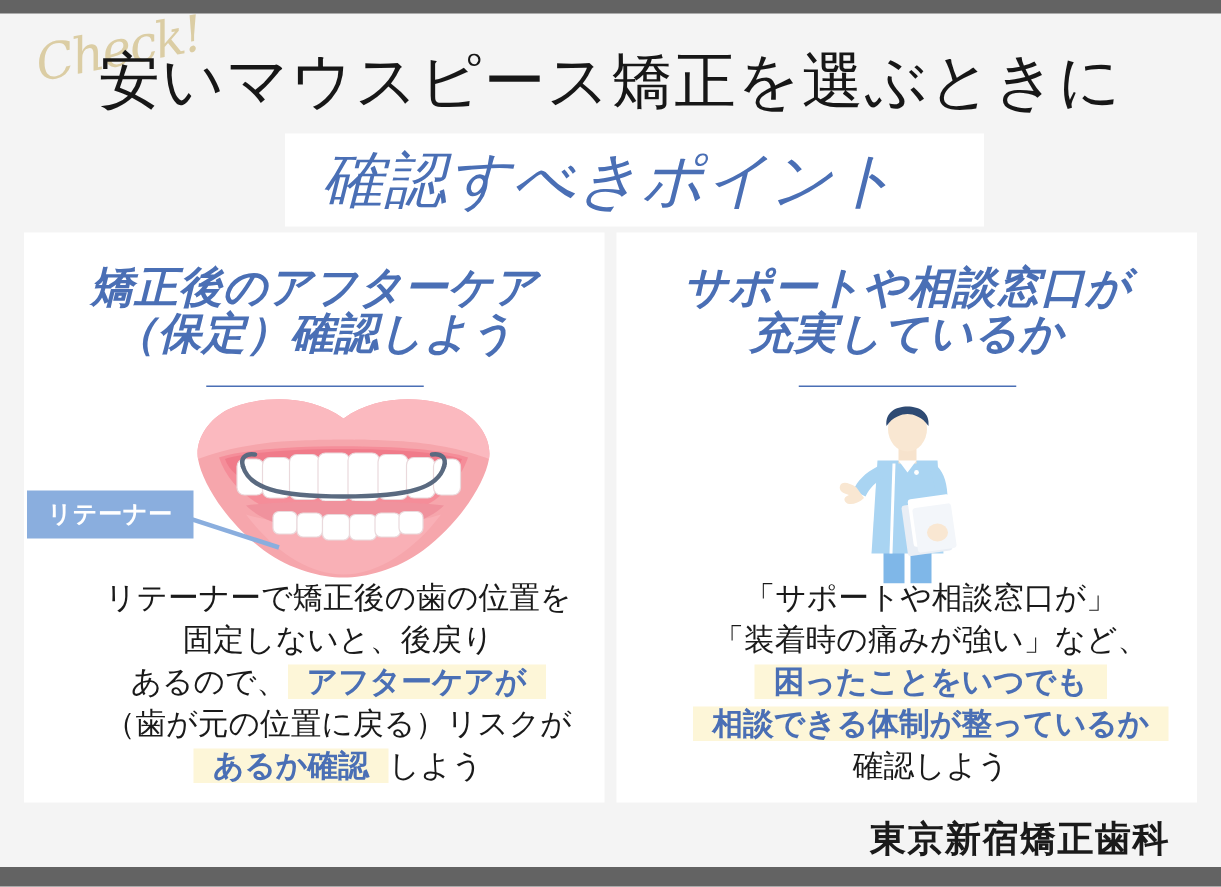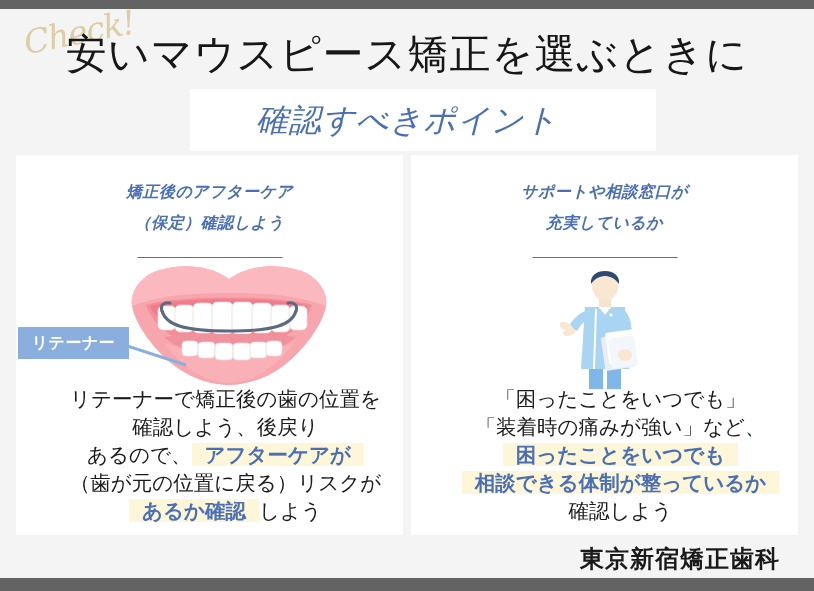--- a/index.html
+++ b/index.html
@@ -70,21 +70,21 @@
   }
   .title-sub {
     position: absolute;
     top: 80px;
     left: 0;
     width: 814px;
     height: 62px;
     line-height: 62px;
     text-align: center;
     font-family: "DejaVu Serif", "Liberation Serif", serif;
-    font-size: 32px;
+    font-size: 41px;
     font-weight: 400;
     font-style: italic;
     color: #4a6fb5;
     letter-spacing: 1px;
     white-space: nowrap;
   }
 
   
   .cards {
     position: absolute;
@@ -103,21 +103,21 @@
     box-sizing: border-box;
     overflow: hidden;
   }
   .card-heading {
     position: absolute;
     top: 21px;
     left: 0;
     width: 100%;
     text-align: center;
     font-family: "DejaVu Serif", "Liberation Serif", serif;
-    font-size: 16px;
+    font-size: 29px;
     font-weight: 700;
     font-style: italic;
     color: #4a6fb5;
     line-height: 31px;
     letter-spacing: 0.5px;
   }
   .card-divider {
     position: absolute;
     top: 102px;
     left: 50%;
@@ -297,21 +297,21 @@
           <path d="M38,50 C 42,64 60,70 105,70 C 150,70 168,64 172,50" fill="none" stroke="#5a6a80" stroke-width="3" stroke-linecap="round"></path>
 
           <path d="M38,50 C 36,44 40,41 46,42" fill="none" stroke="#5a6a80" stroke-width="3" stroke-linecap="round"></path>
           <path d="M172,50 C 174,44 170,41 164,42" fill="none" stroke="#5a6a80" stroke-width="3" stroke-linecap="round"></path>
         </svg>
       </div>
     </div>
 
     <div class="card-body">
       <span class="line"><span>リテーナーで矯正後の歯の位置を</span></span>
-      <span class="line"><span>確認しよう、後戻り</span></span>
+      <span class="line"><span>固定しないと、後戻り</span></span>
       <span class="line"><span>あるので、</span><span class="hl">アフターケアが</span></span>
       <span class="line"><span>（歯が元の位置に戻る）リスクが</span></span>
       <span class="line"><span class="hl">あるか確認</span><span>しよう</span></span>
     </div>
   </div>
 
   <div class="card">
     <div class="card-heading">
       <span>サポートや相談窓口が</span><br>
       <span>充実しているか</span>
@@ -350,21 +350,21 @@
 
           <path d="M58,38 L64,46 L70,38" fill="#ffffff"></path>
           <line x1="55" y1="40" x2="53" y2="100" stroke="#ffffff" stroke-width="2"></line>
 
           <circle cx="70" cy="46" r="1.6" fill="#ffffff"></circle>
         </svg>
       </div>
     </div>
 
     <div class="card-body">
-      <span class="line"><span>「困ったことをいつでも」</span></span>
+      <span class="line"><span>「サポートや相談窓口が」</span></span>
       <span class="line"><span>「装着時の痛みが強い」など、</span></span>
       <span class="line"><span class="hl">困ったことをいつでも</span></span>
       <span class="line"><span class="hl">相談できる体制が整っているか</span></span>
       <span class="line"><span>確認しよう</span></span>
     </div>
   </div>
 
 </div>
 
 <div class="footer-brand">東京新宿矯正歯科</div>

